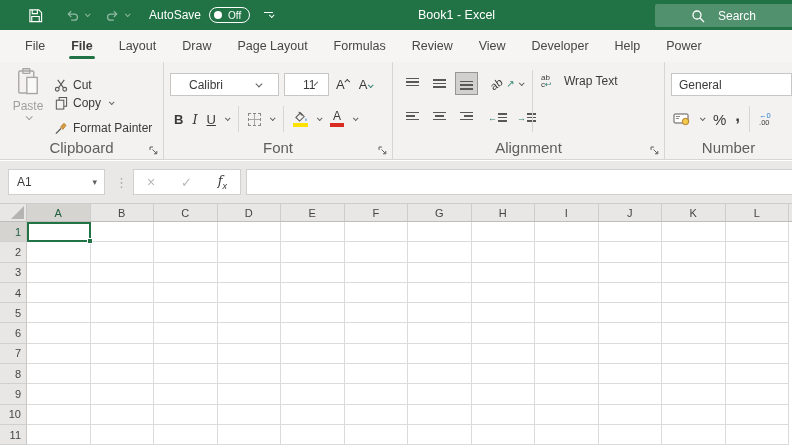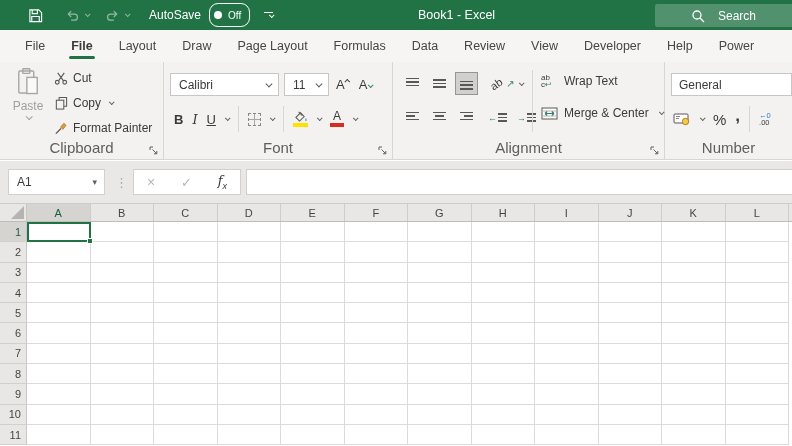--- a/index.html
+++ b/index.html
@@ -10,21 +10,21 @@
   .titlebar{position:absolute;top:0;left:0;width:792px;height:30px;background:#217346;color:#fff;display:flex;align-items:center;}
   .qat{display:flex;align-items:center;}
   .qbtn{display:flex;align-items:center;color:#fff;}
   .qbtn.dis{opacity:.5;}
   .saveb{margin-left:28px;}
   .undob{margin-left:22px;}  .redob{margin-left:16px;}
   .chev{display:inline-block;width:5px;height:5px;border-right:1.3px solid currentColor;border-bottom:1.3px solid currentColor;transform:rotate(45deg) translateY(-1px);}
   .chev.up{transform:rotate(-135deg) translateY(-1px);}
   .qbtn .chev{margin-left:5px;width:4px;height:4px;}
   .autosave{margin-left:20px;font-size:12px;display:flex;align-items:center;}
-  .aspill{margin-left:8px;display:flex;align-items:center;border:1px solid #fff;border-radius:9px;height:24px;padding:0 8px 0 4px;gap:6px;}
+  .aspill{margin-left:8px;display:flex;align-items:center;border:1px solid #fff;border-radius:9px;height:16px;padding:0 8px 0 4px;gap:6px;}
   .asdot{width:8px;height:8px;border-radius:50%;background:#fff;}
   .aslbl{font-size:10px;color:#fff;}
   .qcust{margin-left:14px;display:flex;flex-direction:column;align-items:center;gap:1px;}
   .qcust .bar{width:9px;height:1.5px;background:#fff;}
   .wtitle{position:absolute;left:418px;top:0;height:30px;display:flex;align-items:center;font-size:12.5px;color:#fff;}
   .searchbox{position:absolute;right:0;top:4px;width:137px;height:23px;background:rgba(255,255,255,.22);border-radius:2px 0 0 2px;display:flex;align-items:center;padding-left:36px;gap:13px;color:#fff;font-size:12px;}
 
   
   .tabrow{position:absolute;top:30px;left:0;width:792px;height:32px;background:#f6f5f4;display:flex;align-items:center;padding-left:12px;}
   .tab{position:relative;height:100%;display:flex;align-items:center;padding:0 13px;font-size:12.5px;color:#484644;cursor:default;}
@@ -38,26 +38,26 @@
   .glabel{position:absolute;bottom:3px;left:0;right:0;text-align:center;font-size:15px;color:#605e5c;}
   .launcher{position:absolute;bottom:4px;right:5px;width:10px;height:10px;}
   .ic{display:inline-flex;align-items:center;justify-content:center;}
   .rtext{font-size:12px;color:#3b3a39;}
   .vdiv{width:1px;background:#d8d6d4;align-self:stretch;}
 
   
   .pastebtn{position:absolute;left:5px;top:5px;width:46px;height:72px;display:flex;flex-direction:column;align-items:center;justify-content:flex-start;gap:2px;}
   .pastebtn .rtext{color:#a19f9d;}
   .crow{position:absolute;left:54px;display:flex;align-items:center;gap:5px;height:20px;}
-  .crow.cut{top:6px;} .crow.copy{top:31px;} .crow.fp{top:56px;}
+  .crow.cut{top:13px;} .crow.copy{top:31px;} .crow.fp{top:56px;}
   .crow .chev{width:4px;height:4px;border-color:#605e5c;margin-left:3px;}
 
   
   .frow1{position:absolute;left:6px;top:11px;display:flex;align-items:center;gap:5px;}
-  .selbox{background:#fff;border:1px solid #c8c6c4;height:23px;display:flex;align-items:center;font-size:12px;color:#3b3a39;padding:0 8px;justify-content:space-between;}
+  .selbox{background:#fff;border:1px solid #c8c6c4;height:23px;display:flex;align-items:center;font-size:12px;color:#3b3a39;padding:0 18px;justify-content:space-between;}
   .fname{width:109px;} .fsize{width:45px;}
   .selbox .chev{border-color:#605e5c;width:4.5px;height:4.5px;}
   .fbtn{display:flex;align-items:flex-start;gap:1px;padding:1px 2px;}
   .bigA{font-size:13px;color:#3b3a39;}
   .fbtn .chev{width:4px;height:4px;border-color:#3b3a39;margin-top:2px;}
   .fbtn.shrink .chev{border-color:#2e7d6e;margin-top:7px;}
   .frow2{position:absolute;left:10px;top:44px;display:flex;align-items:center;gap:9px;height:26px;}
   .bl{font-size:13px;color:#3b3a39;}
   .bl.b{font-weight:700;}
   .bl.i{font-family:"DejaVu Serif","Liberation Serif",serif;font-style:italic;}
@@ -191,21 +191,20 @@
     </div>
   </div>
 
   <div class="tabrow">
       <div class="tab">File</div>
       <div class="tab active">File</div>
       <div class="tab">Layout</div>
       <div class="tab">Draw</div>
       <div class="tab">Page Layout</div>
       <div class="tab">Formulas</div>
-      <div class="tab">Data</div>
       <div class="tab">Review</div>
       <div class="tab">View</div>
       <div class="tab">Developer</div>
       <div class="tab">Help</div>
       <div class="tab">Power</div>
     </div>
 
   <div class="ribbon">
 
     <div class="group g-clip">
@@ -381,31 +380,20 @@
         </span>
       </div>
       <div class="aldiv"></div>
       <div class="wrapcol">
         <div class="wrow">
           <span class="wrapicon">
             <span>ab</span>
             <span><span>c</span><span class="ret">↩</span></span>
           </span>
           <span class="rtext">Wrap Text</span>
-        </div>
-        <div class="wrow">
-          <span class="ic">
-            <svg width="17" height="13" viewBox="0 0 17 13" fill="none" stroke="#5a5856" stroke-width="1">
-              <rect x="1" y="1" width="15" height="11" fill="#fff"></rect>
-              <path d="M1 4 H16 M1 9 H16" stroke="#b8b6b4"></path>
-              <path d="M4 6.5 H13 M4 6.5 l2.2 -2 M4 6.5 l2.2 2 M13 6.5 l-2.2 -2 M13 6.5 l-2.2 2" stroke="#2e7d6e" stroke-width="1.2"></path>
-            </svg>
-          </span>
-          <span class="rtext">Merge &amp; Center</span>
-          <span class="chev"></span>
         </div>
       </div>
       <div class="glabel">Alignment</div>
       <span class="launcher ic">
         <svg width="9" height="9" viewBox="0 0 9 9" fill="none" stroke="#605e5c" stroke-width="1">
           <path d="M1 4 V1 H4"></path>
             <path d="M3.5 3.5 L7.8 7.8 M7.8 7.8 V5 M7.8 7.8 H5"></path>
         </svg>
       </span>
     </div>

